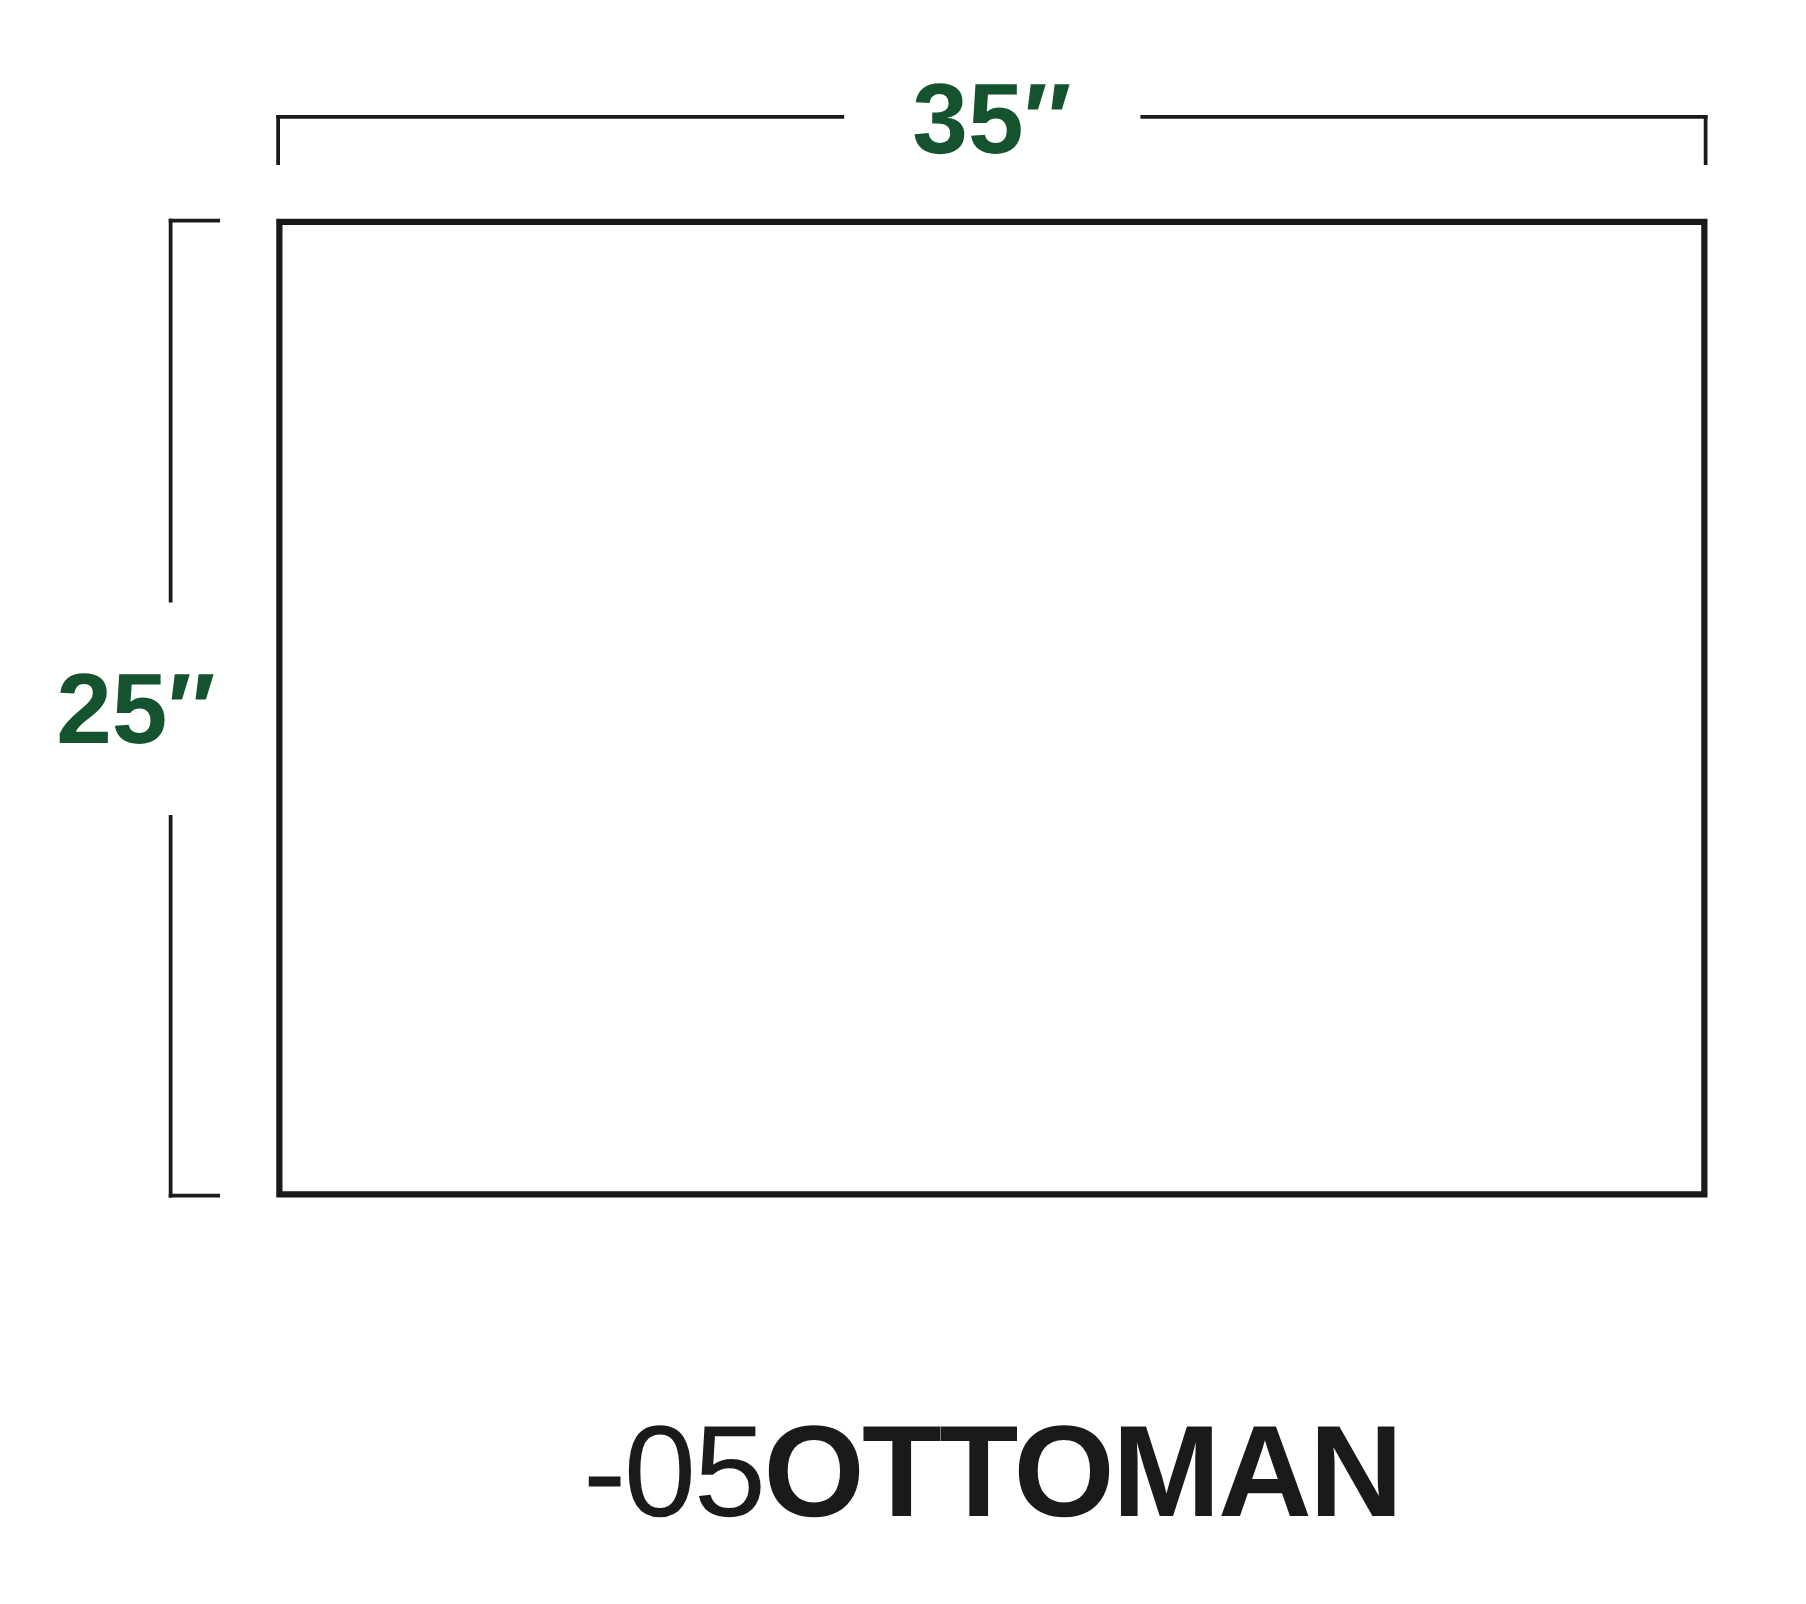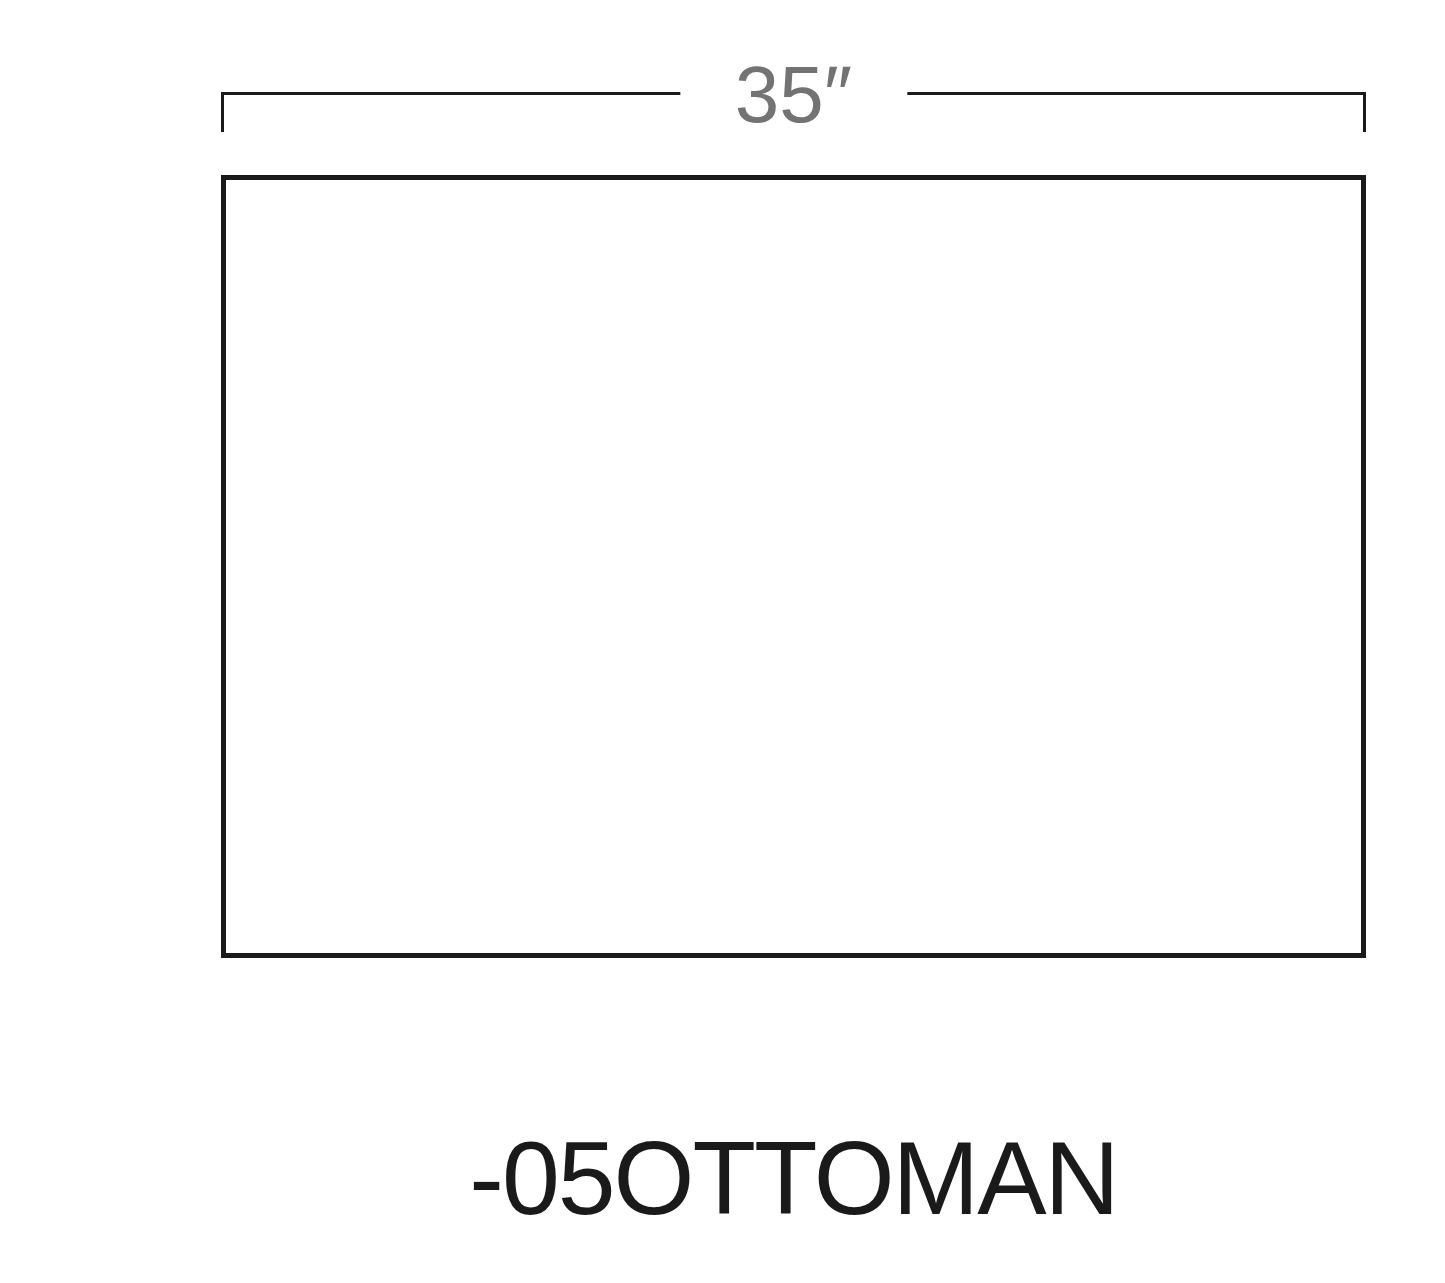--- a/index.html
+++ b/index.html
@@ -35,25 +35,25 @@
     left: 221px;
     top: 92px;
     width: 1145px;
     height: 40px;
     border-top: 3px solid #1a1a1a;
     border-left: 3px solid #1a1a1a;
     border-right: 3px solid #1a1a1a;
     box-sizing: border-box;
   }
   .dim-label {
-    font-weight: normal;
+    font-weight: bold;
     font-size: 80px;
     white-space: nowrap;
     background: #ffffff;
-    color: #737373;
+    color: #14532d;
   }
   .dim-label.width {
     position: absolute;
     left: 50%;
     top: -41px;
     transform: translateX(-50%);
     line-height: 82px;
     padding: 0 55px;
   }
 
@@ -88,32 +88,35 @@
     font-size: 104px;
     line-height: 104px;
     letter-spacing: -2px;
     white-space: nowrap;
     color: #1a1a1a;
   }
   .product-code {
     font-weight: normal;
   }
   .product-name {
-    font-weight: normal;
+    font-weight: bold;
   }
 </style>
 </head>
 <body>
 
 <div class="canvas">
 
   <div class="top-bracket">
     <span class="dim-label width">35″</span>
   </div>
 
+  <div class="left-bracket">
+    <span class="dim-label height">25″</span>
+  </div>
 
   <div class="outline"></div>
 
   <div class="product-label">
     <span class="product-code">-05</span><span class="product-name">OTTOMAN</span>
   </div>
 
 </div>
 
 </body></html>

